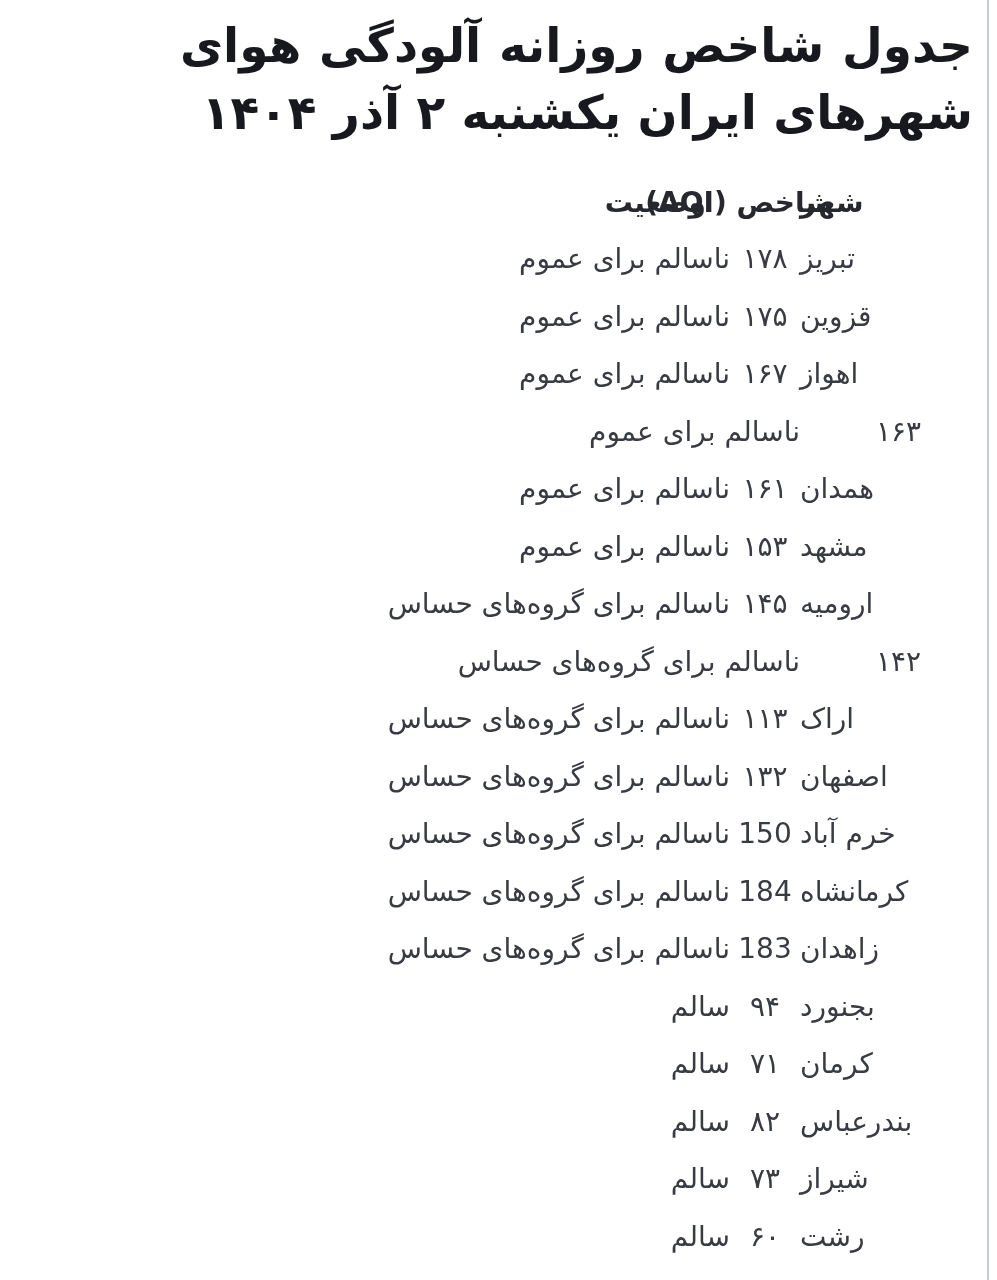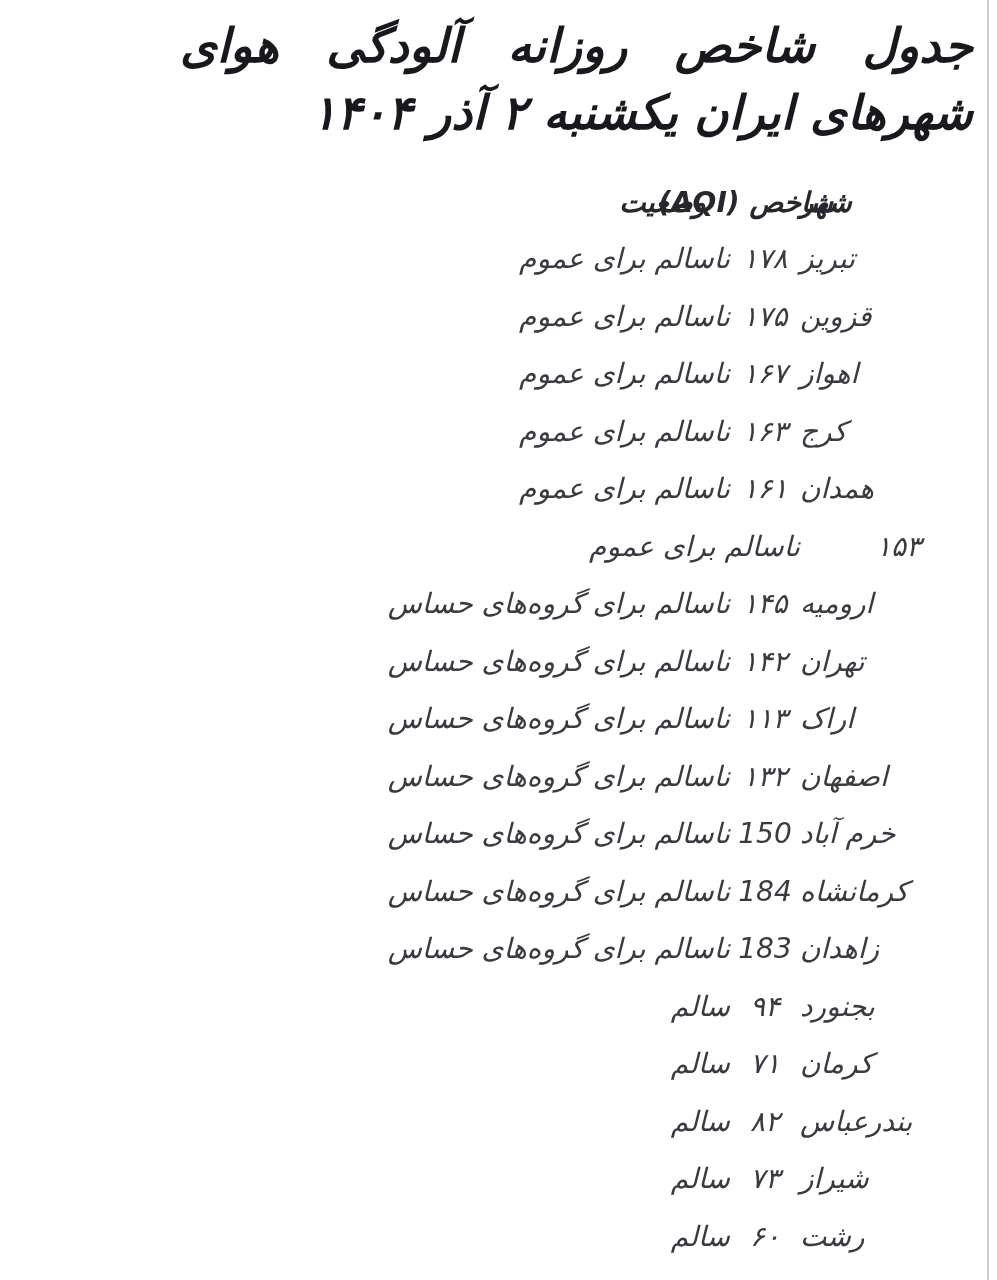--- a/index.html
+++ b/index.html
@@ -8,21 +8,20 @@
     background:#ffffff;
     font-family:"DejaVu Sans",sans-serif;
     direction:rtl;
     overflow:hidden;
   }
   .page{
     position:relative;
     width:839px;height:1280px;
     background:#ffffff;
     box-sizing:border-box;
-    font-style:italic;
   }
   .edge-line{
     position:absolute;
     top:0;bottom:0;right:8px;
     width:2px;
     background:#c8cbd0;
   }
   .title{
     padding:12px 24px 0 22px;
     font-size:47px;
@@ -116,44 +115,43 @@
           <div class="cell status">ناسالم برای عموم</div>
           <div class="cell"></div>
         </div>
         <div class="row">
           <div class="cell city">اهواز</div>
           <div class="cell aqi">۱۶۷</div>
           <div class="cell status">ناسالم برای عموم</div>
           <div class="cell"></div>
         </div>
         <div class="row">
-          <div class="cell city">کرج</div>
           <div class="cell aqi">۱۶۳</div>
           <div class="cell status">ناسالم برای عموم</div>
           <div class="cell"></div>
         </div>
         <div class="row">
           <div class="cell city">همدان</div>
           <div class="cell aqi">۱۶۱</div>
           <div class="cell status">ناسالم برای عموم</div>
           <div class="cell"></div>
         </div>
         <div class="row">
+          <div class="cell city">مشهد</div>
           <div class="cell aqi">۱۵۳</div>
           <div class="cell status">ناسالم برای عموم</div>
           <div class="cell"></div>
         </div>
         <div class="row">
           <div class="cell city">ارومیه</div>
           <div class="cell aqi">۱۴۵</div>
           <div class="cell status">ناسالم برای گروه‌های حساس</div>
           <div class="cell"></div>
         </div>
         <div class="row">
-          <div class="cell city">تهران</div>
           <div class="cell aqi">۱۴۲</div>
           <div class="cell status">ناسالم برای گروه‌های حساس</div>
           <div class="cell"></div>
         </div>
         <div class="row">
           <div class="cell city">اراک</div>
           <div class="cell aqi">۱۱۳</div>
           <div class="cell status">ناسالم برای گروه‌های حساس</div>
           <div class="cell"></div>
         </div>

